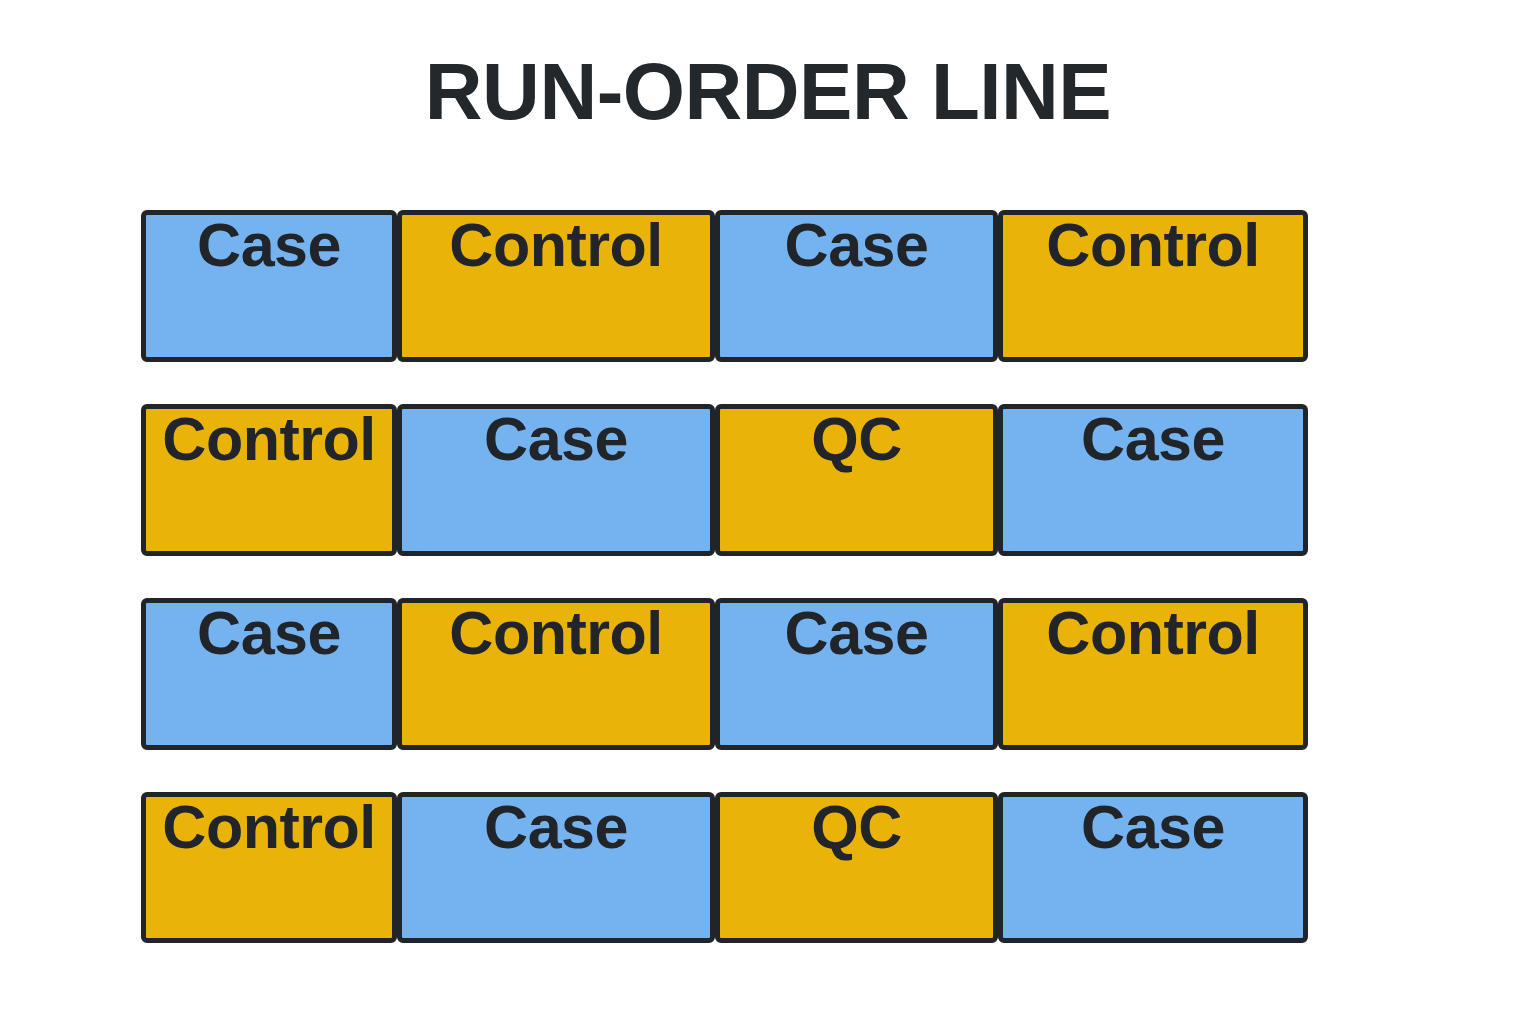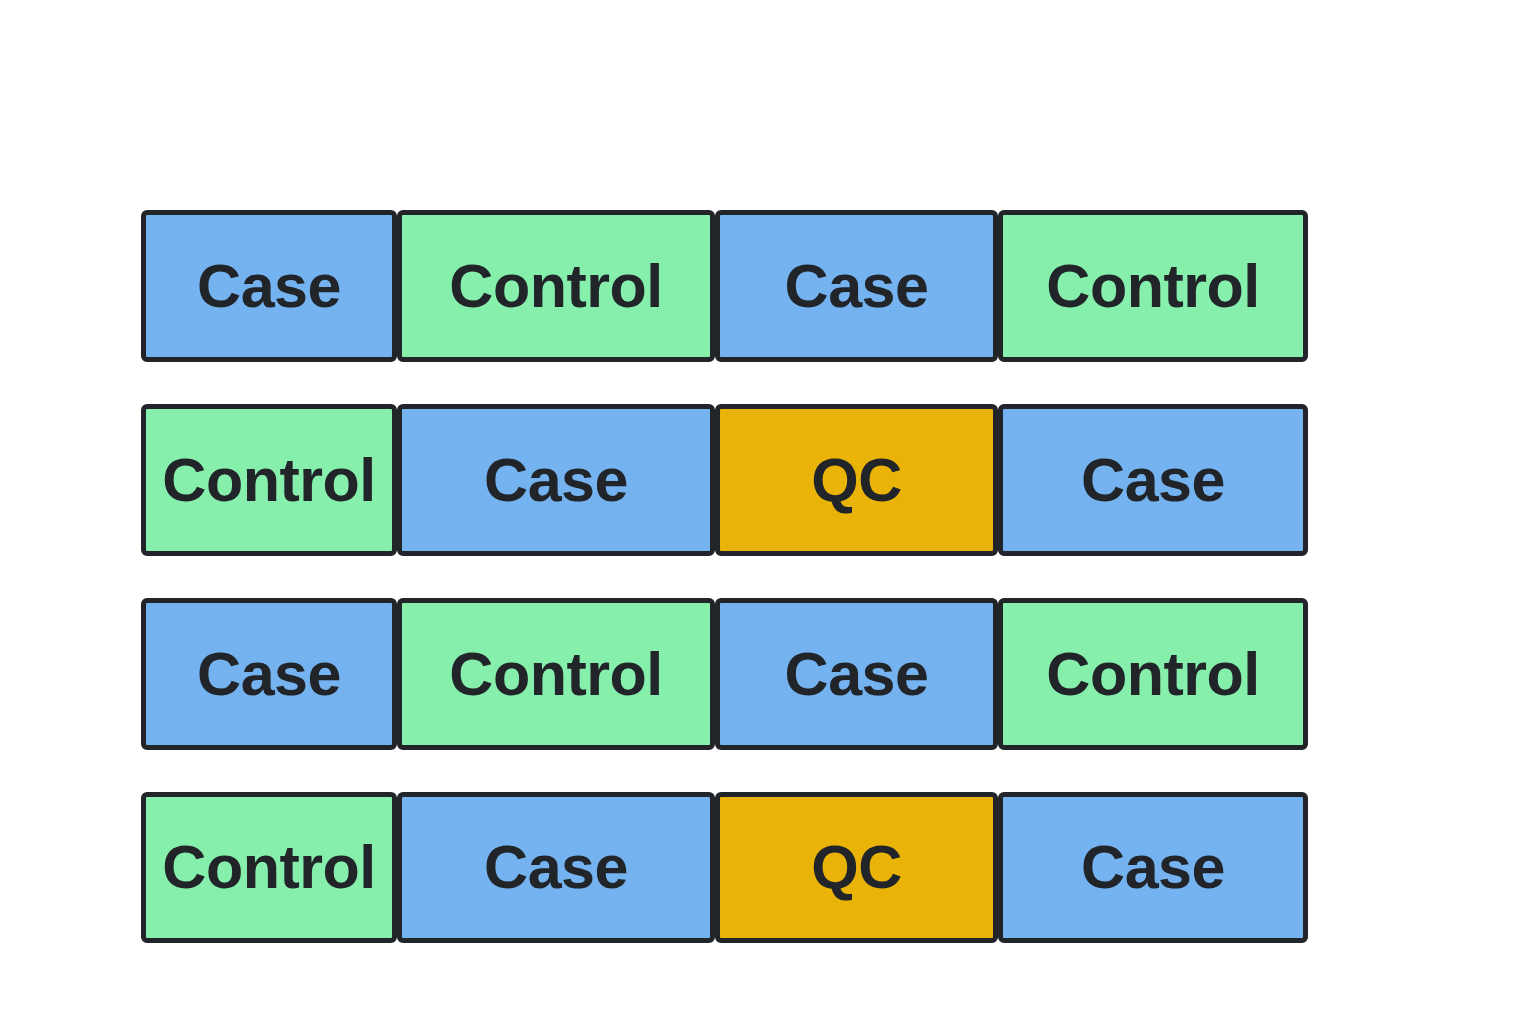--- a/index.html
+++ b/index.html
@@ -55,53 +55,54 @@
   .grid-row {
     display: contents;
   }
 
   
   .sample-box {
     box-sizing: border-box;
     border: 5px solid #212529;
     border-radius: 6px;
     display: flex;
-    align-items: center;
+    align-items: flex-start;
     justify-content: center;
     position: relative;
     align-self: stretch;
     justify-self: start;
   }
 
   
   .col-0 { width: 256px; }
   .col-1 { width: 318px; }
   .col-2 { width: 283px; }
   .col-3 { width: 310px; }
 
   .sample-box.case    { background: #74b3f0; }
-  .sample-box.control { background: #86efac; }
+  .sample-box.control { background: #eab308; }
   .sample-box.qc      { background: #eab308; }
 
   .sample-label {
     font-family: "Liberation Sans", sans-serif;
     font-size: 61px;
     font-weight: 700;
     color: #212529;
     line-height: 1;
     letter-spacing: -0.5px;
     white-space: nowrap;
     user-select: none;
   }
 </style>
 </head>
 <body>
 
 <div id="canvas">
 
+  <div id="diagram-title">RUN-ORDER LINE</div>
 
   <div id="grid">
 
     <div class="grid-row">
       <div class="sample-box case col-0">
         <span class="sample-label">Case</span>
       </div>
       <div class="sample-box control col-1">
         <span class="sample-label">Control</span>
       </div>

